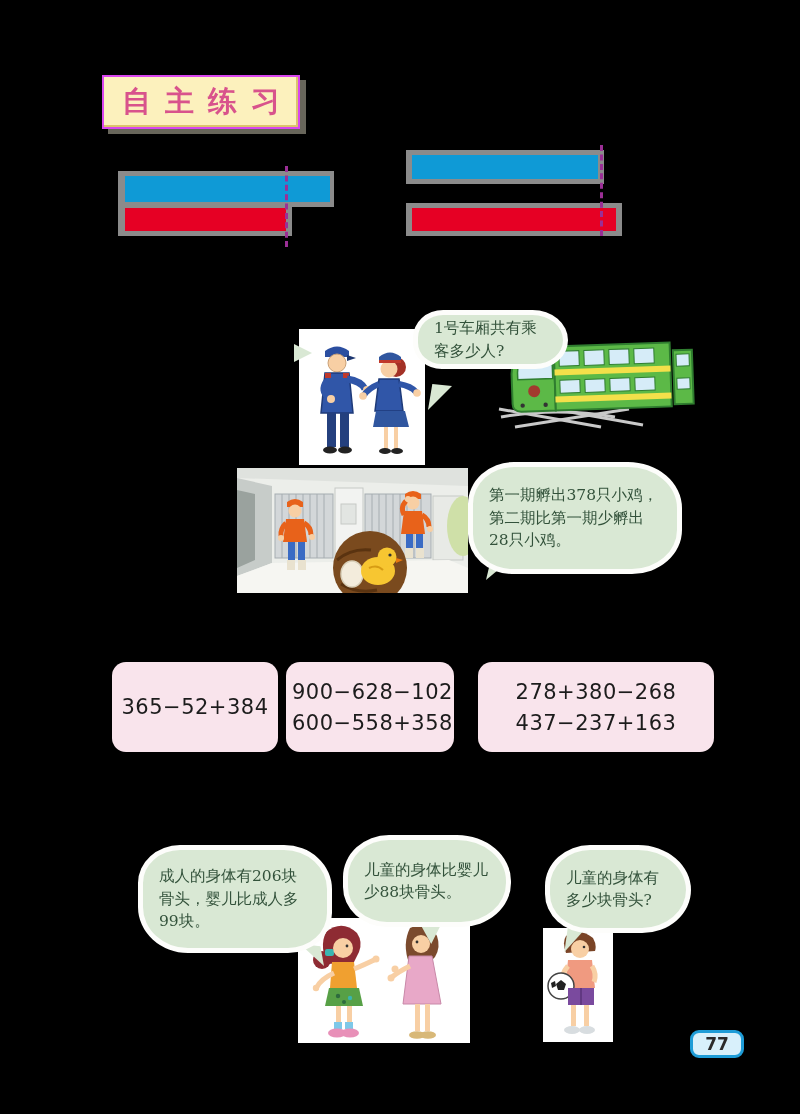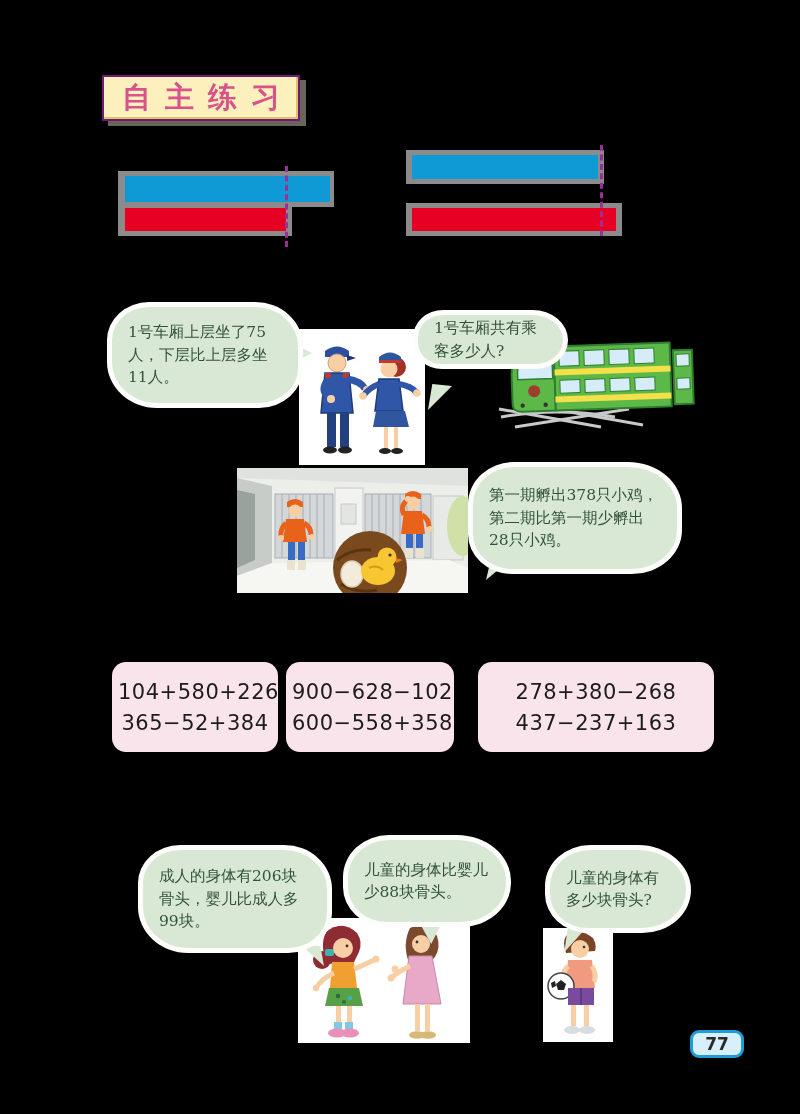--- a/index.html
+++ b/index.html
@@ -1,21 +1,21 @@
 <!DOCTYPE html>
 <html><head>
 <meta charset="utf-8">
 <style>
   html,body{margin:0;padding:0;background:#000;}
   #page{position:relative;width:800px;height:1114px;background:#000;overflow:hidden;
         font-family:"DejaVu Sans","Liberation Sans",sans-serif;}
 
   
-  .title-box{position:absolute;left:102px;top:75px;width:198px;height:46px;
-    background:#fcf1bd;border:2px solid #701a75;box-sizing:border-box;
+  .title-box{position:absolute;left:102px;top:75px;width:198px;height:54px;
+    background:#fcf1bd;border:2px solid #d946ef;box-sizing:border-box;
     box-shadow:6px 5px 0 rgba(110,108,96,.95), inset -2px -2px 0 #dcc46c;
     display:flex;align-items:center;justify-content:center;}
   .title-box span{color:#d8538c;font-family:"DejaVu Serif","Liberation Serif",serif;
     font-weight:bold;font-size:29px;letter-spacing:14px;padding-left:14px;}
 
   
   .bar-shadow{position:absolute;background:#8b8b8b;}
   .bar{position:absolute;}
   .bar--blue{background:#0f9ad6;}
   .bar--red{background:#e60024;}
@@ -65,23 +65,20 @@
   </div>
 
   <div>
     <div class="bar-shadow" style="left:406px;top:150px;width:198px;height:34px;"></div>
     <div class="bar bar--blue" style="left:412px;top:155px;width:186px;height:24px;"></div>
     <div class="bar-shadow" style="left:406px;top:203px;width:216px;height:33px;"></div>
     <div class="bar bar--red" style="left:412px;top:208px;width:204px;height:23px;"></div>
     <div class="dash-line" style="left:600px;top:145px;height:91px;"></div>
   </div>
 
-  <div class="bubble bubble--cloud" style="left:107px;top:302px;width:196px;height:106px;">
-    <span>1号车厢上层坐了75人，下层比上层多坐11人。</span>
-  </div>
   <div class="tail" style="left:294px;top:344px;width:18px;height:18px;clip-path:polygon(100% 50%,0 0,0 100%);"></div>
 
   <div class="card" style="left:299px;top:329px;width:126px;height:136px;">
     <svg width="126" height="136" viewBox="0 0 126 136">
       <g>
         <path d="M26 22 q12 -9 24 0 l0 6 -24 0 z" fill="#2b4ea0"></path>
         <path d="M48 26 l9 3 -9 3 z" fill="#1c3670"></path>
         <circle cx="38" cy="34" r="9" fill="#f8cfa4" stroke="#caa177" stroke-width="1"></circle>
         <path d="M26 44 l24 0 4 40 -32 0 z" fill="#3056a8" stroke="#1e3a78" stroke-width="1.5"></path>
         <rect x="26" y="44" width="6" height="5" fill="#c0392b"></rect>
@@ -206,21 +203,20 @@
       </g>
     </svg>
   </div>
 
   <div class="bubble bubble--ellipse" style="left:468px;top:462px;width:214px;height:112px;">
     <span>第一期孵出378只小鸡，第二期比第一期少孵出28只小鸡。</span>
   </div>
   <div class="tail" style="left:486px;top:556px;width:26px;height:24px;clip-path:polygon(0 100%,22% 0,100% 10%);"></div>
 
   <div class="expr-box" style="left:112px;width:166px;">
-    <div>104+580+226</div>
     <div>365−52+384</div>
   </div>
   <div class="expr-box" style="left:286px;width:168px;">
     <div>900−628−102</div>
     <div>600−558+358</div>
   </div>
   <div class="expr-box" style="left:462px;width:236px;margin-left:16px;">
     <div>278+380−268</div>
     <div>437−237+163</div>
   </div>

